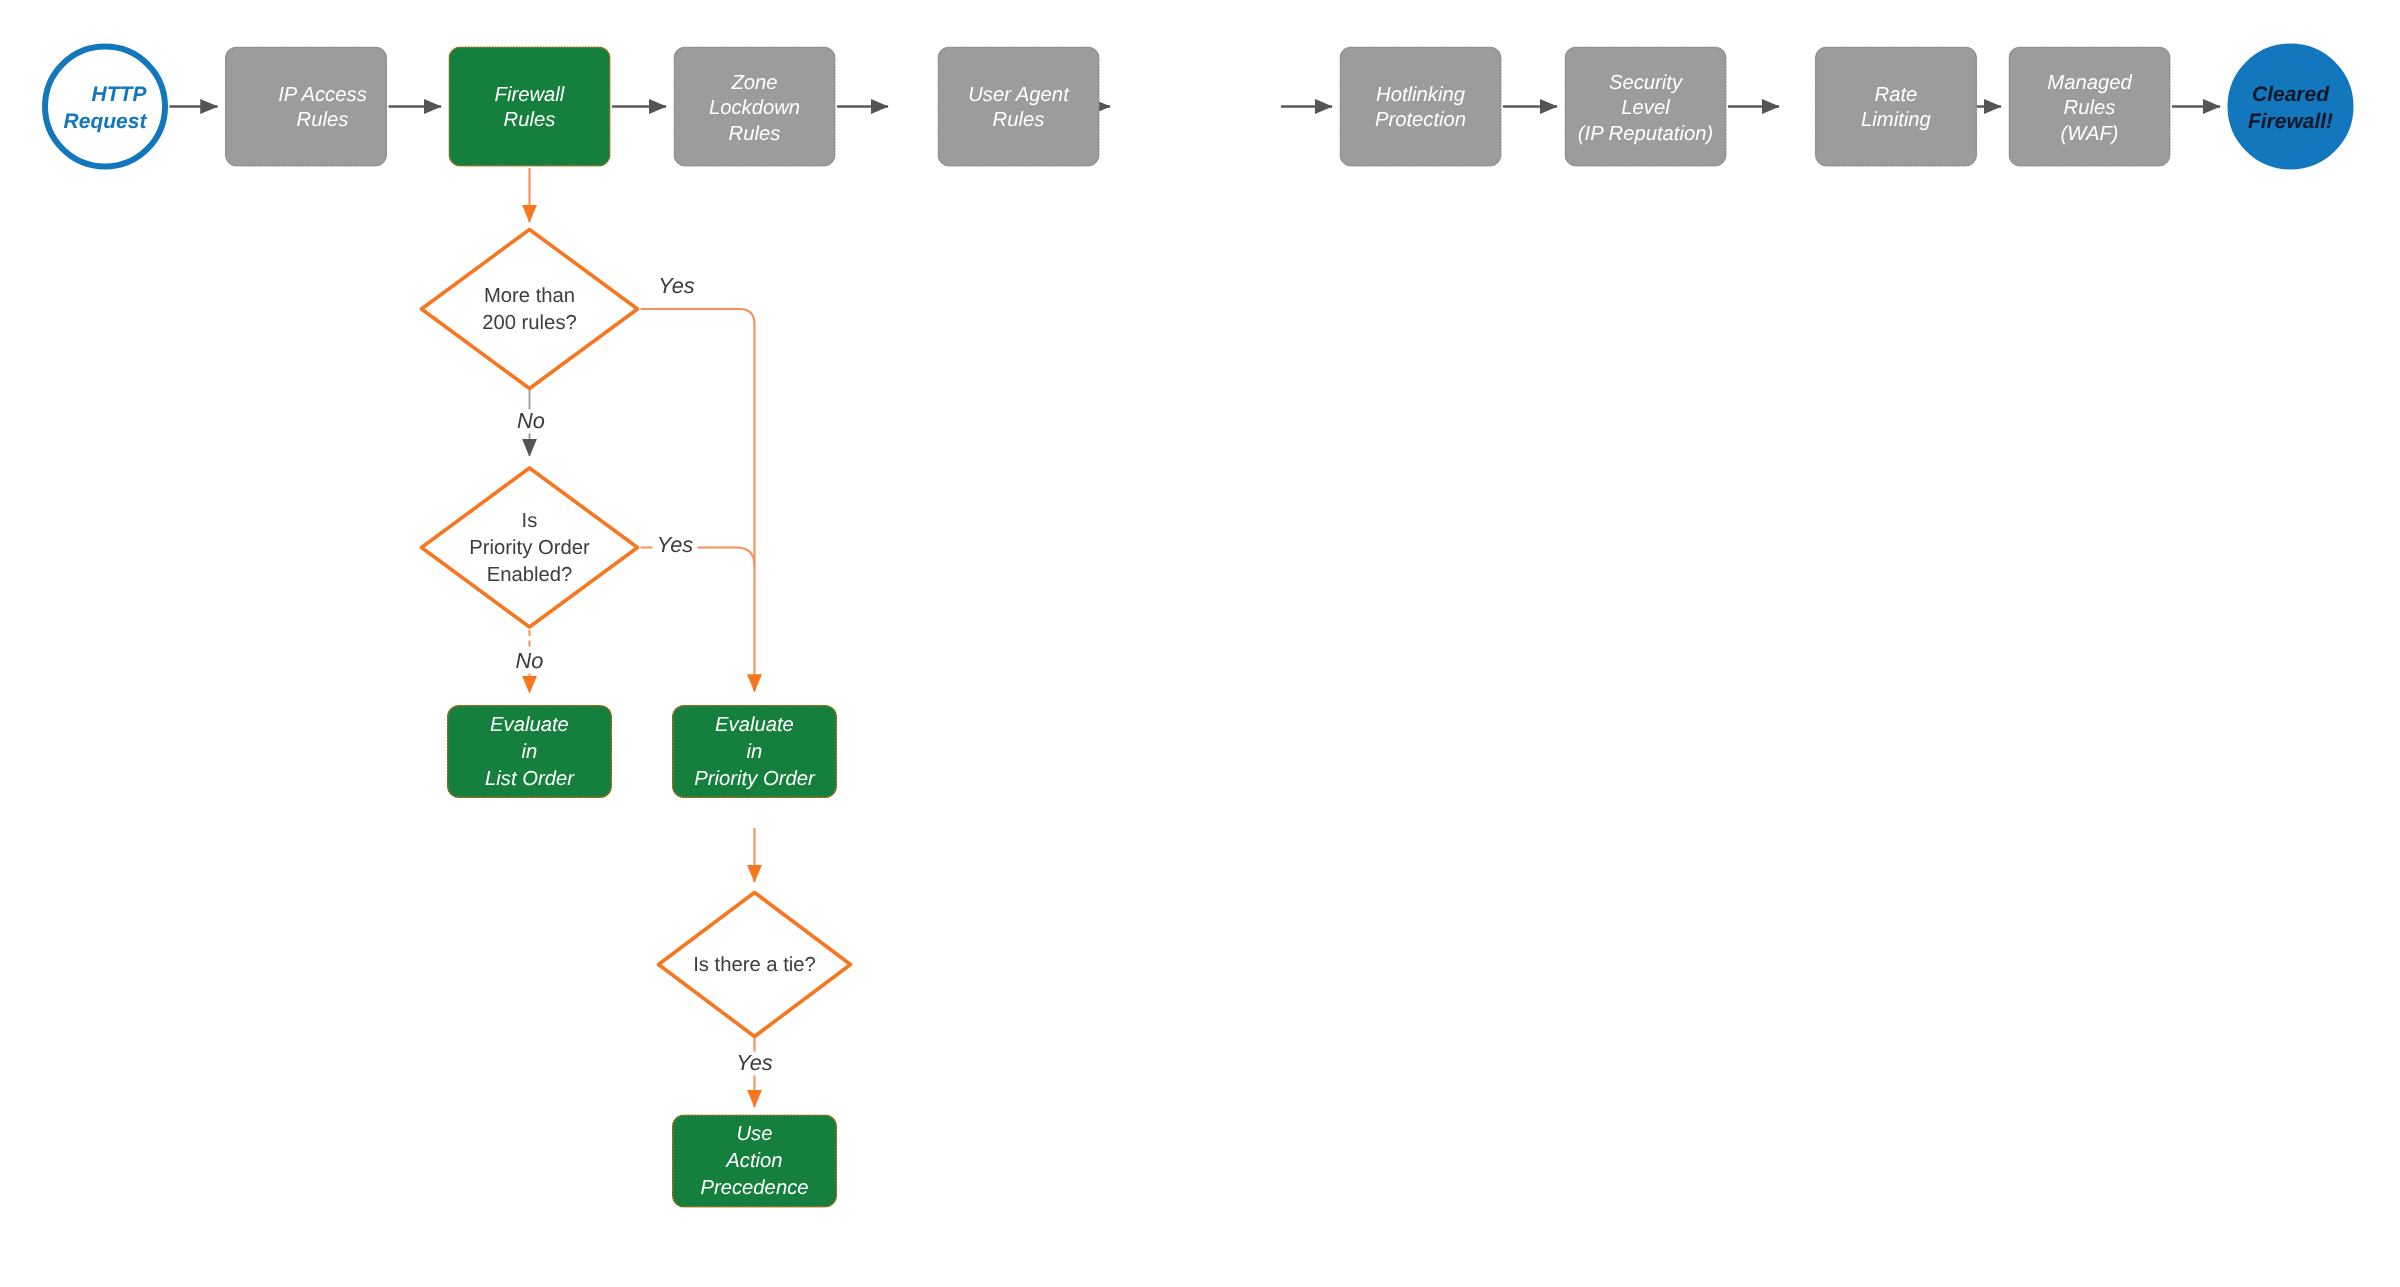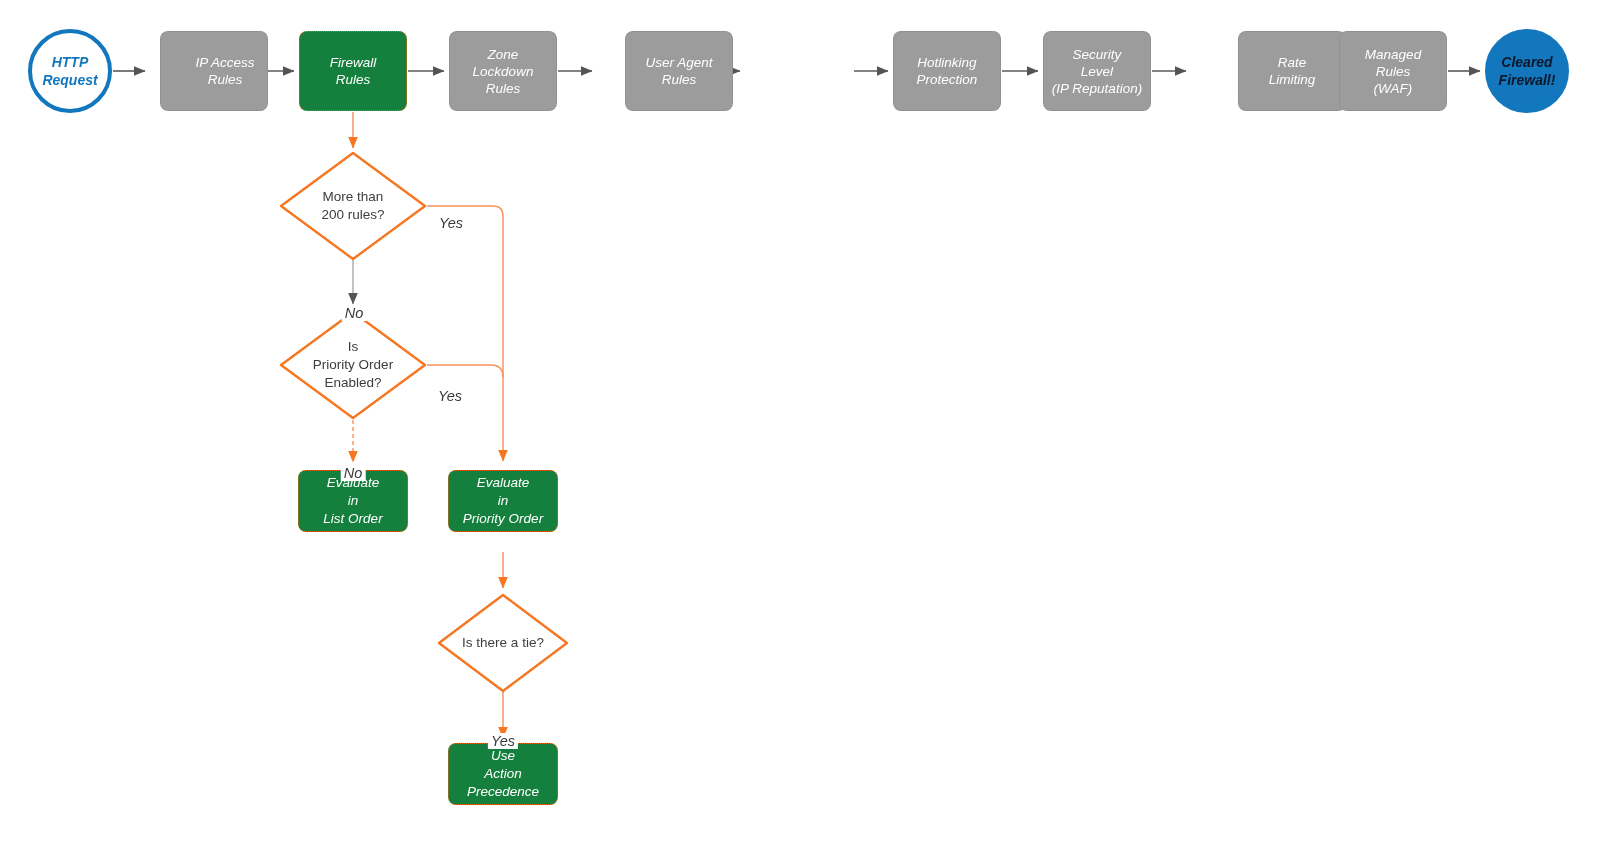--- a/index.html
+++ b/index.html
@@ -72,21 +72,20 @@
   }
   
   .edge-label{
     position:absolute;
     transform:translate(-50%,-50%);
     background:#ffffff;
     padding:0 3px;
     color:#3a3a3a;
     font-style:italic;
     font-size:14.5px;
-    margin-top:32px;
   }
   svg{position:absolute;left:0;top:0;}
 </style>
 </head>
 <body>
 
 <div id="canvas">
 
   <svg width="1600" height="858">
     <defs>
@@ -125,38 +124,38 @@
 
     <path d="M503,692 V738" stroke="#f8905a" stroke-width="1.4" fill="none" marker-end="url(#aorange)"></path>
 
     <g fill="#ffffff" stroke="#f7761f" stroke-width="2.4" stroke-linejoin="round">
       <polygon points="353,153 425,206 353,259 281,206"></polygon>
       <polygon points="353,312 425,365 353,418 281,365"></polygon>
       <polygon points="503,595 567,643 503,691 439,643"></polygon>
     </g>
   </svg>
 
-  <div class="node circle outline" style="left:28px;">HTTP
+  <div class="node circle outline" style="left:28px;text-align:right;">HTTP
 Request</div>
 
-  <div class="node stage" style="left:160px;padding-left:22px;">IP Access
+  <div class="node stage" style="left:150px;padding-left:22px;">IP Access
 Rules</div>
   <div class="node stage active" style="left:299px;">Firewall
 Rules</div>
   <div class="node stage" style="left:449px;">Zone
 Lockdown
 Rules</div>
   <div class="node stage" style="left:625px;">User Agent
 Rules</div>
   <div class="node stage" style="left:893px;">Hotlinking
 Protection</div>
   <div class="node stage" style="left:1043px;">Security
 Level
 (IP Reputation)</div>
-  <div class="node stage" style="left:1238px;">Rate
+  <div class="node stage" style="left:1210px;">Rate
 Limiting</div>
   <div class="node stage" style="left:1339px;">Managed
 Rules
 (WAF)</div>
 
   <div class="node circle filled" style="left:1485px;">Cleared
 Firewall!</div>
 
   <div class="diamond-text" style="left:293px;top:176px;width:120px;height:60px;">More than
 200 rules?</div>

